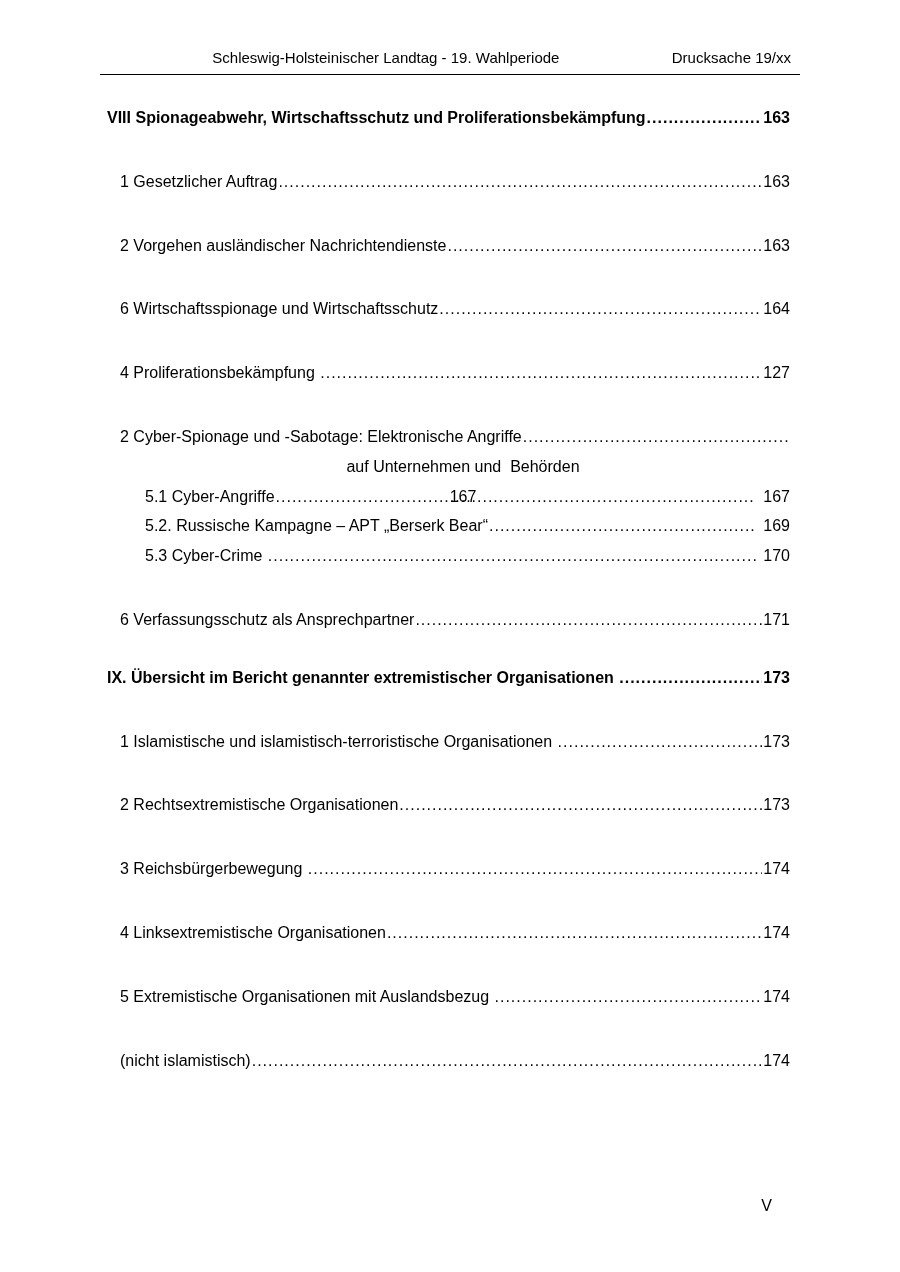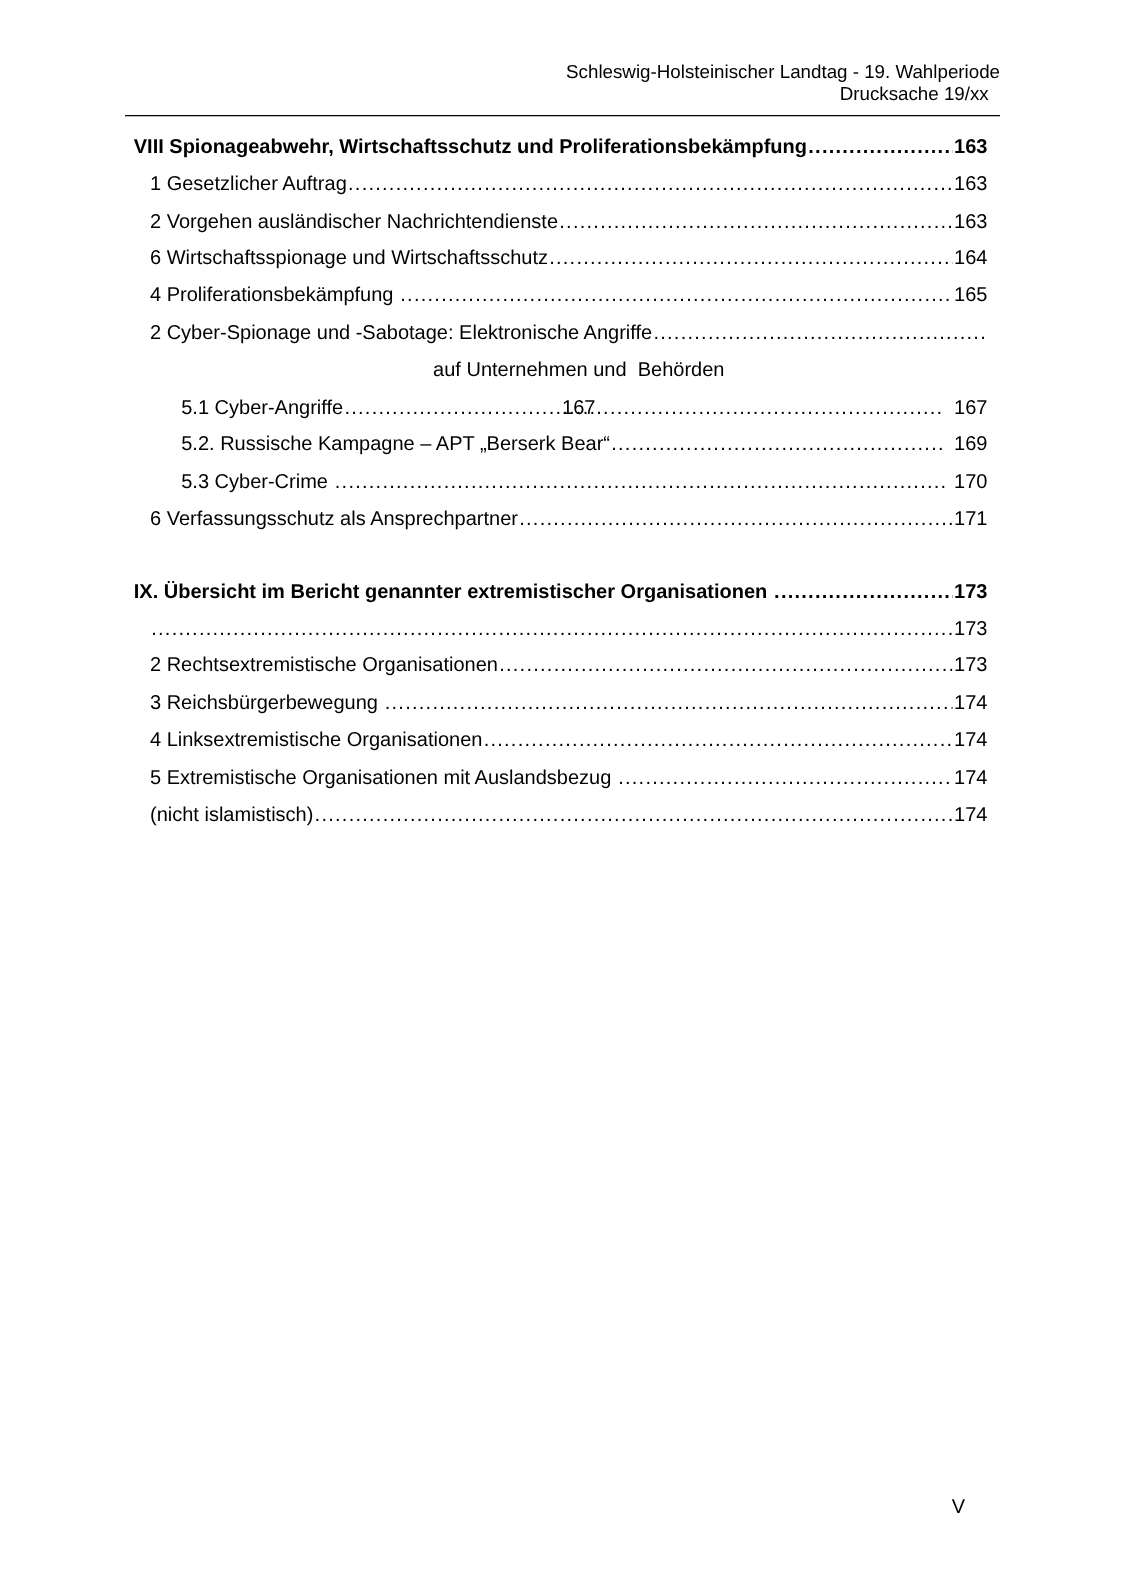--- a/index.html
+++ b/index.html
@@ -14,26 +14,25 @@
     overflow: hidden;
   }
 
   
   .header {
     position: absolute;
     top: 49px;
     left: 100px;
     right: 100px;
     display: flex;
-    align-items: flex-end;
+    align-items: flex-start;
     border-bottom: 1.5px solid #000;
     padding-bottom: 7px;
     font-size: 15px;
     line-height: 18px;
-    flex-direction: column;
   }
   .header-left { flex: 1; text-align: center; }
   .header-right { font-weight: normal; margin-right: 9px; }
 
   
   .toc {
     position: absolute;
     top: 103px;
     left: 107px;
     right: 110px;
@@ -41,21 +40,21 @@
   }
   .toc-section.spaced { margin-top: 28px; }
 
   .toc-row {
     display: flex;
     align-items: center;
     line-height: 29.8px;
     height: 29.8px;
   }
   .toc-row.heading { font-weight: bold; }
-  .toc-row.lvl-1    { padding-left: 13px; }
+  .toc-row.lvl-1    { padding-left: 13px; margin-top: 34px; }
   .toc-row.lvl-2    { padding-left: 38px; }
   .toc-row.lvl-cont { padding-left: 29px; flex-direction: column; }
 
   .toc-label { white-space: pre; }
   .dots {
     flex: 1;
     overflow: hidden;
     white-space: nowrap;
     margin: 0 1px;
   }
@@ -102,21 +101,21 @@
     <span class="toc-page">163</span>
   </div>
         <div class="toc-row lvl-1">
     <span class="toc-label">6 Wirtschaftsspionage und Wirtschaftsschutz</span>
     <span class="dots"></span>
     <span class="toc-page">164</span>
   </div>
         <div class="toc-row lvl-1">
     <span class="toc-label">4 Proliferationsbekämpfung </span>
     <span class="dots"></span>
-    <span class="toc-page">165</span>
+    <span class="toc-page">127</span>
   </div>
         <div class="toc-row lvl-1">
     <span class="toc-label">2 Cyber-Spionage und -Sabotage: Elektronische Angriffe</span>
     <span class="dots"></span>
     <span class="toc-page"></span>
   </div>
         <div class="toc-row lvl-cont">
     <span class="toc-label">auf Unternehmen und  Behörden</span>
     <span class="dots"></span>
     <span class="toc-page">167</span>
@@ -142,20 +141,21 @@
     <span class="toc-page">171</span>
   </div>
       </div>
       <div class="toc-section spaced">
         <div class="toc-row heading">
     <span class="toc-label">IX. Übersicht im Bericht genannter extremistischer Organisationen </span>
     <span class="dots"></span>
     <span class="toc-page">173</span>
   </div>
         <div class="toc-row lvl-1">
+    <span class="toc-label">1 Islamistische und islamistisch-terroristische Organisationen </span>
     <span class="dots"></span>
     <span class="toc-page">173</span>
   </div>
         <div class="toc-row lvl-1">
     <span class="toc-label">2 Rechtsextremistische Organisationen</span>
     <span class="dots"></span>
     <span class="toc-page">173</span>
   </div>
         <div class="toc-row lvl-1">
     <span class="toc-label">3 Reichsbürgerbewegung </span>

